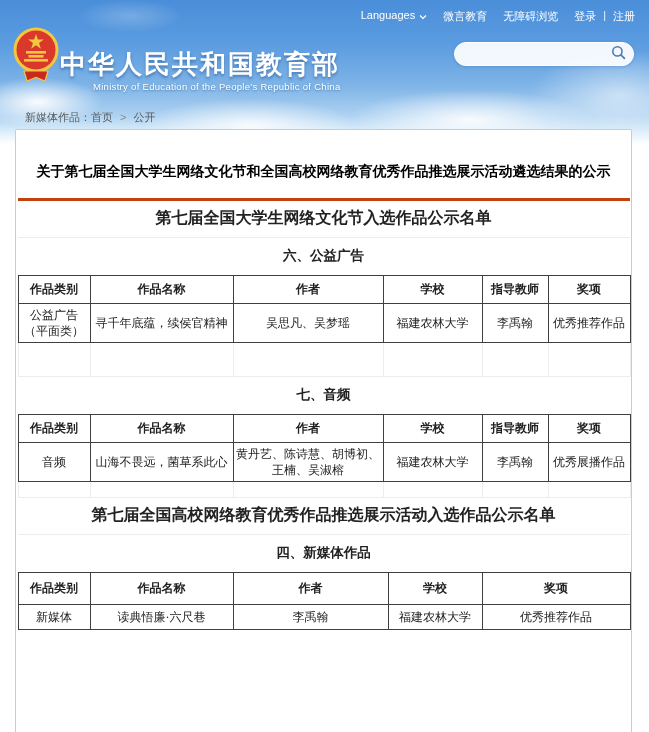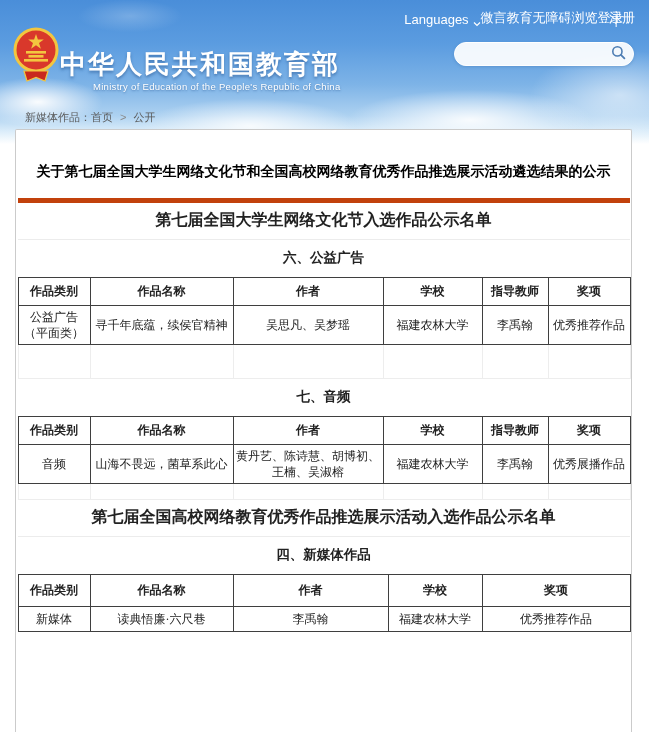--- a/index.html
+++ b/index.html
@@ -14,22 +14,22 @@
     background-image:
       radial-gradient(ellipse 90px 34px at 38px 102px,  rgba(255,255,255,.95), rgba(255,255,255,0) 72%),
       radial-gradient(ellipse 150px 38px at 250px 126px, rgba(255,255,255,.85), rgba(255,255,255,0) 72%),
       radial-gradient(ellipse 170px 42px at 470px 120px, rgba(255,255,255,.9),  rgba(255,255,255,0) 72%),
       radial-gradient(ellipse 120px 60px at 620px 95px,  rgba(255,255,255,.55), rgba(255,255,255,0) 75%),
       radial-gradient(ellipse 70px 22px at 130px 16px,   rgba(255,255,255,.22), rgba(255,255,255,0) 75%),
       linear-gradient(180deg, #4a8ed9 0%, #5b9ce0 22%, #7db3e7 42%, #aed2f1 58%, #ddeefa 66%, #ffffff 72%);
   }
   
   .topbar {
-    position:absolute; top:9px; right:14px; display:flex; align-items:flex-end;
-    color:#ffffff; font-size:13px; white-space:nowrap;
+    position:absolute; top:9px; right:14px; display:flex; align-items:flex-start;
+    gap:16px; color:#ffffff; font-size:11px; white-space:nowrap;
   }
   .topbar a { color:#ffffff; text-decoration:none; cursor:pointer; display:inline-flex; align-items:center; gap:4px; }
   .topbar .sep { opacity:.9; margin:0 -9px; }
   .chev { display:inline-block; width:8px; height:8px; }
   
   .logo { position:absolute; left:12px; top:26px; display:flex; align-items:flex-end; cursor:pointer; }
   .site-title {
     color:#ffffff; font-weight:bold; font-size:26px; line-height:30px; letter-spacing:2px;
     margin-top:7px; text-shadow:0 2px 3px rgba(25,70,130,.5);
   }
@@ -58,21 +58,21 @@
   }
   .article-title {
     width:584px; margin:31px auto 0; text-align:center;
     font-weight:bold; font-size:14px; line-height:21px; color:#000000;
   }
   .doc { width:612px; margin:16px auto 0; font-family:"Liberation Serif","DejaVu Serif",serif; color:#222; }
   .sec-title {
     text-align:center; font-weight:bold; font-size:16px; padding:7px 0 8px;
     border-bottom:1px solid #ececec;
   }
-  .sec-title.first { border-top:5px solid #c2410c; }
+  .sec-title.first { border-top:3px solid #c2410c; }
   .sub-title { text-align:center; font-weight:bold; font-size:13.5px; padding:9px 0 10px; }
   table.grid, table.ghost { border-collapse:collapse; width:612px; table-layout:fixed; }
   .grid th, .grid td {
     border:1px solid #3f3f3f; text-align:center; vertical-align:middle;
     font-size:12px; padding:2px 2px; color:#222; overflow:hidden;
   }
   .grid th { font-weight:bold; height:28px;margin-top:31px; }
   .grid td { height:39px; white-space:pre-line; line-height:16px; }
   .grid.t3 th { height:32px; }
   .grid.t3 td { height:25px; }

